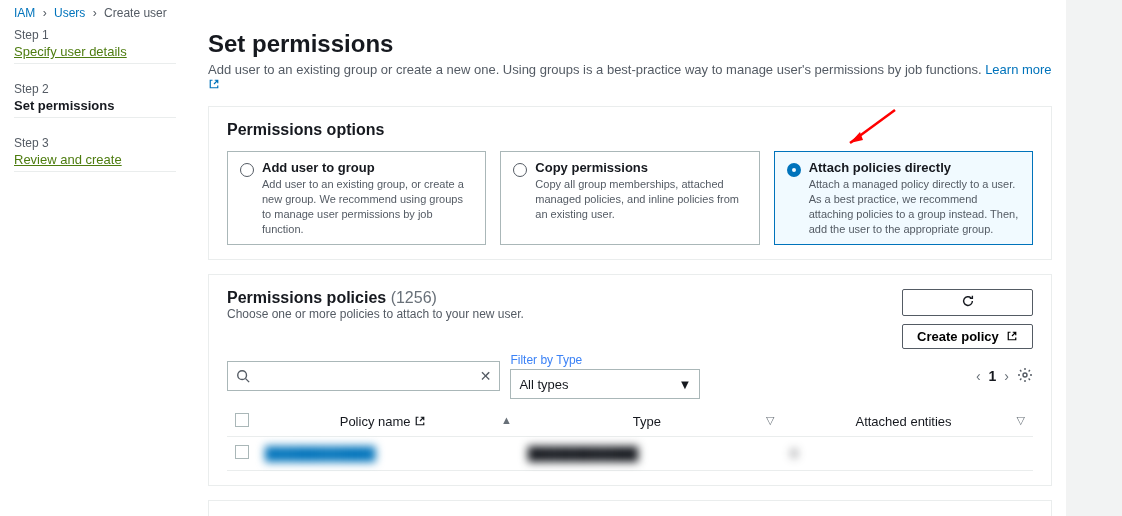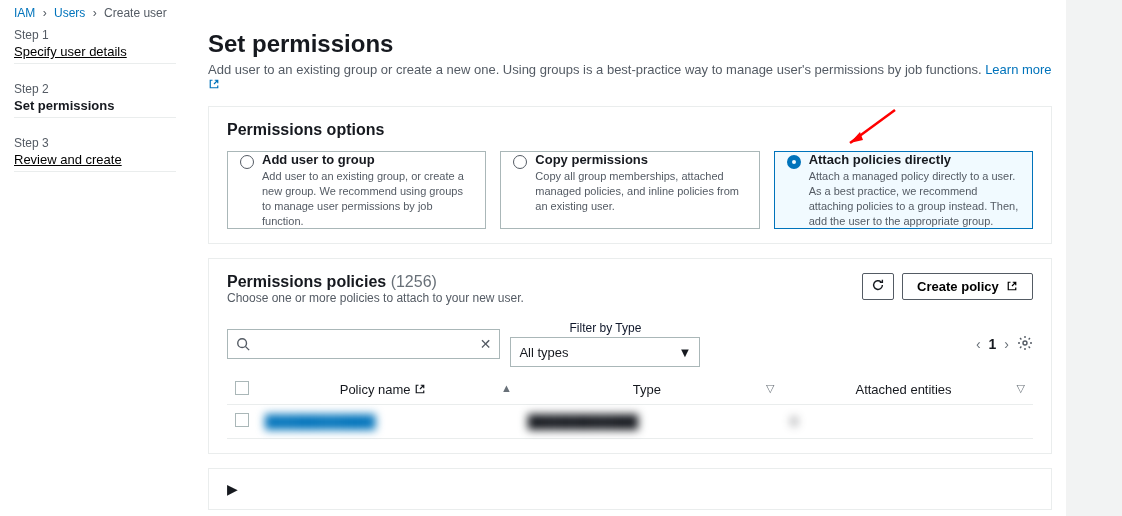--- a/index.html
+++ b/index.html
@@ -5,47 +5,47 @@
   * { box-sizing: border-box; margin: 0; padding: 0; }
   body { font-family: "Amazon Ember", "Helvetica Neue", Arial, sans-serif; font-size: 14px; color: #16191f; background: #f2f3f3; }
   .app { display: flex; width: 1066px; height: 516px; overflow: hidden; background: #fff; }
   .breadcrumb { position: absolute; top: 6px; left: 14px; font-size: 12px; color: #545b64; }
   .breadcrumb a { color: #0073bb; text-decoration: none; }
   .breadcrumb .sep { margin: 0 4px; color: #545b64; }
   .sidebar { width: 190px; padding: 28px 14px 0 14px; background: #fff; }
   .step { margin-bottom: 18px; padding-bottom: 4px; border-bottom: 1px solid #eaeded; }
   .step-label { font-size: 12px; color: #545b64; margin-bottom: 2px; }
   .step-name { font-size: 13px; }
-  .step-link { color: #000000; text-decoration: underline; cursor: pointer; }
+  .step-link { color: #4d7c0f; text-decoration: underline; cursor: pointer; }
   .step-current { color: #16191f; font-weight: 700; }
   .main { flex: 1; padding: 30px 14px 10px 18px; overflow: auto; }
   h1 { font-size: 24px; font-weight: 700; margin-bottom: 4px; }
   .subtitle { font-size: 13px; color: #545b64; margin-bottom: 14px; }
   .subtitle a { color: #0073bb; text-decoration: none; }
   .panel { border: 1px solid #eaeded; background: #fff; margin-bottom: 14px; }
   .panel-inner { padding: 14px 18px; }
   .panel h2 { font-size: 16px; font-weight: 700; margin-bottom: 12px; }
   .options-row { display: flex; gap: 14px; }
-  .option { flex: 1; border: 1px solid #aab7b8; padding: 0 12px; background: #fff; cursor: pointer; display: flex; gap: 8px; align-items: flex-start; }
+  .option { flex: 1; border: 1px solid #aab7b8; padding: 8px 12px; background: #fff; cursor: pointer; display: flex; gap: 8px; align-items: flex-start; }
   .option.selected { border: 1px solid #0073bb; background: #f1faff; }
   .radio { width: 14px; height: 14px; border-radius: 50%; border: 1px solid #545b64; flex-shrink: 0; margin-top: 3px; position: relative; }
   .radio.selected { border: 5px solid #0073bb; width: 14px; height: 14px; }
   .opt-title { font-size: 13px; font-weight: 700; margin-bottom: 2px; }
   .opt-desc { font-size: 11px; color: #545b64; line-height: 1.35; }
   .policies-header { display: flex; justify-content: space-between; align-items: flex-start; margin-bottom: 4px; }
   .count { color: #687078; font-weight: 400; }
-  .header-actions { display: flex; gap: 8px; }
+  .header-actions { display: flex; gap: 8px; flex-direction: column; }
   .btn { border: 1px solid #545b64; background: #fff; padding: 4px 14px; font-size: 13px; cursor: pointer; border-radius: 2px; font-weight: 700; }
   .btn.icon-only { padding: 4px 8px; }
   .sub-desc { font-size: 12px; color: #545b64; margin-bottom: 12px; }
   .filter-row { display: flex; gap: 10px; align-items: center; margin-bottom: 8px; }
   .search-wrap { flex: 1; position: relative; display: flex; align-items: center; border: 1px solid #aab7b8; height: 30px; padding: 0 8px; }
   .search-wrap input { flex: 1; border: none; outline: none; font-size: 13px; padding-left: 6px; }
   .type-filter { display: flex; flex-direction: column; }
-  .type-label { font-size: 12px; color: #0f172a; margin-bottom: 2px; text-align: center; }
+  .type-label { font-size: 12px; color: #3b82f6; margin-bottom: 2px; text-align: left; }
   .select { border: 1px solid #aab7b8; height: 30px; width: 190px; padding: 0 8px; display: flex; align-items: center; justify-content: space-between; font-size: 13px; cursor: pointer; }
   .pager { display: flex; align-items: center; gap: 8px; color: #687078; }
   .table { width: 100%; border-collapse: collapse; }
   .table th { text-align: center; font-size: 13px; font-weight: 400; padding: 6px 8px; border-bottom: 1px solid #eaeded; color: #16191f; }
   .table td { padding: 8px 8px; font-size: 13px; border-bottom: 1px solid #eaeded; }
   .th-right-icon { float: right; color: #687078; font-size: 11px; }
   .checkbox { width: 14px; height: 14px; border: 1px solid #aab7b8; display: inline-block; cursor: pointer; }
   .blur { filter: blur(4px); }
   .blur-link { color: #0073bb; text-decoration: underline; filter: blur(4px); }
   .expand-panel { padding: 12px 18px; display: flex; align-items: center; gap: 8px; cursor: pointer; }

